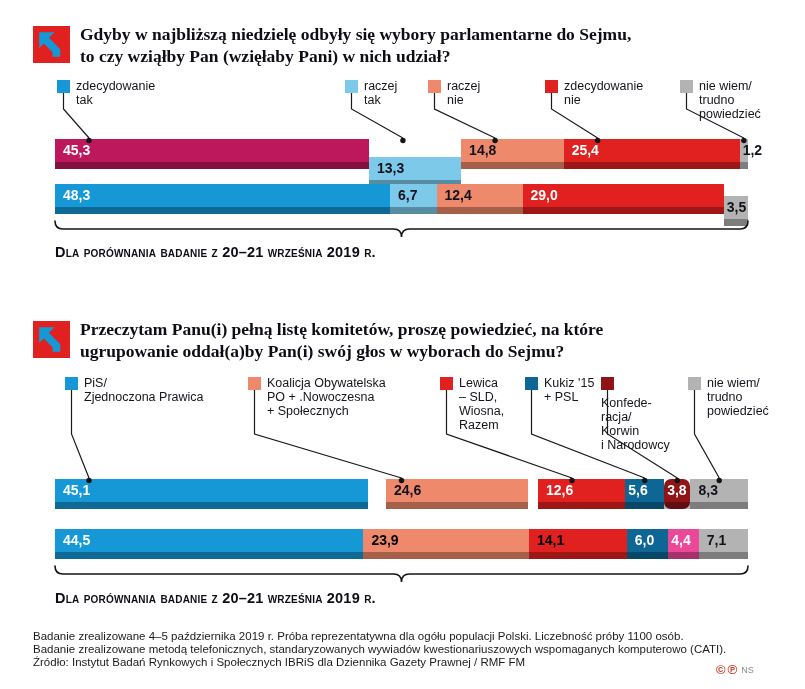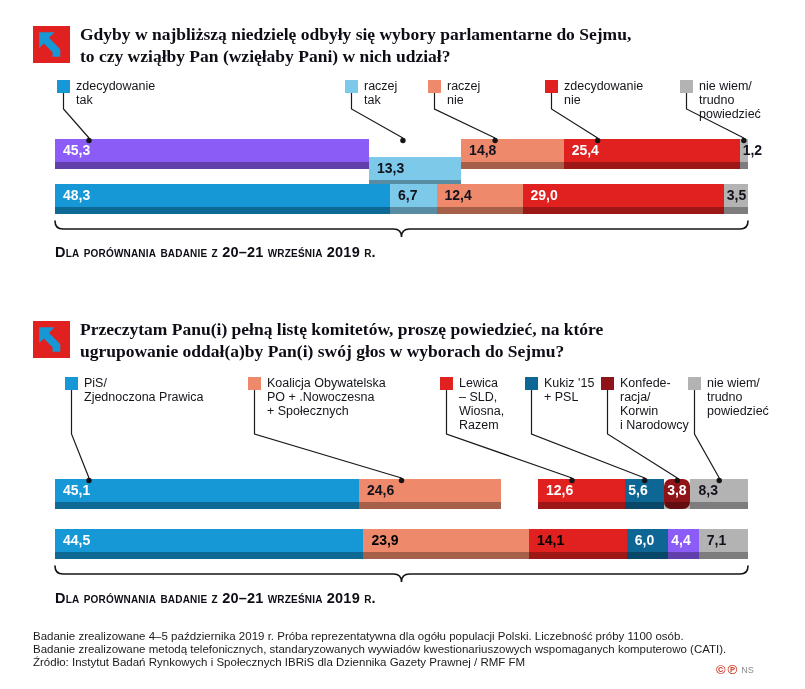--- a/index.html
+++ b/index.html
@@ -75,21 +75,21 @@
           <div class="chip" style="background: rgb(179, 179, 179);"></div>
           <div class="legend-label">
             <div class="">nie wiem/</div>
             <div class="">trudno</div>
             <div class="">powiedzieć</div>
           </div>
         </div>
       </div>
     <div id="bars-0" class="layer">
         <div class="bar-row" style="top: 139px;">
-          <div class="seg" style="left: 0px; width: 313.929px; background: #8b5cf6;">
+          <div class="seg" style="left: 0px; width: 313.929px; background: #be185d;">
             <div class="shade"></div>
             <div class="val" style="left: 8px; color: rgb(255, 255, 255);">45,3</div>
           </div>
           <div class="seg" style="left: 313.929px; width: 92.169px; background: rgb(125, 201, 234); margin-top: 18px;">
             <div class="shade"></div>
             <div class="val" style="left: 8px; color: rgb(18, 18, 28);">13,3</div>
           </div>
           <div class="seg" style="left: 406.098px; width: 102.564px; background: rgb(238, 138, 107);">
             <div class="shade"></div>
             <div class="val" style="left: 8px; color: rgb(18, 18, 28);">14,8</div>
@@ -113,21 +113,21 @@
             <div class="val" style="left: 8px; color: rgb(18, 18, 28);">6,7</div>
           </div>
           <div class="seg" style="left: 381.532px; width: 86.018px; background: rgb(238, 138, 107);">
             <div class="shade"></div>
             <div class="val" style="left: 8px; color: rgb(18, 18, 28);">12,4</div>
           </div>
           <div class="seg" style="left: 467.55px; width: 201.171px; background: rgb(224, 33, 31);">
             <div class="shade"></div>
             <div class="val" style="left: 8px; color: rgb(255, 255, 255);">29,0</div>
           </div>
-          <div class="seg" style="left: 668.721px; width: 24.2793px; background: rgb(179, 179, 179);">
+          <div class="seg" style="left: 668.721px; width: 24.2793px; background: rgb(179, 179, 179); margin-top: 12px;">
             <div class="shade"></div>
             <div class="val" style="left: 3px; color: rgb(18, 18, 28);">3,5</div>
           </div>
         </div>
       </div>
     <div class="caption" style="top:244px">Dla porównania badanie z 20–21 września 2019 r.</div>
   </section>
 
   <section class="layer">
     <div class="qicon" style="top:321px">
@@ -165,21 +165,21 @@
             <div class="">Razem</div>
           </div>
         </div>
         <div class="legend-item" style="left: 525px; top: 376px;">
           <div class="chip" style="background: rgb(14, 102, 149);"></div>
           <div class="legend-label">
             <div class="">Kukiz '15</div>
             <div class="">+ PSL</div>
           </div>
         </div>
-        <div class="legend-item" style="left: 601px; top: 376px;">
+        <div class="legend-item" style="left: 601px; top: 376px; flex-direction: column;">
           <div class="chip" style="background: rgb(142, 20, 24);"></div>
           <div class="legend-label">
             <div class="">Konfede-</div>
             <div class="">racja/</div>
             <div class="">Korwin</div>
             <div class="">i Narodowcy</div>
           </div>
         </div>
         <div class="legend-item" style="left: 688px; top: 376px;">
           <div class="chip" style="background: rgb(179, 179, 179);"></div>
@@ -189,21 +189,21 @@
             <div class="">powiedzieć</div>
           </div>
         </div>
       </div>
     <div id="bars-1" class="layer">
         <div class="bar-row" style="top: 479px;">
           <div class="seg" style="left: 0px; width: 312.543px; background: rgb(21, 152, 213);">
             <div class="shade"></div>
             <div class="val" style="left: 8px; color: rgb(255, 255, 255);">45,1</div>
           </div>
-          <div class="seg" style="left: 304px; width: 142px; background: rgb(238, 138, 107);">
+          <div class="seg" style="left: 331px; width: 142px; background: rgb(238, 138, 107);">
             <div class="shade"></div>
             <div class="val" style="left: 8px; color: rgb(18, 18, 28);">24,6</div>
           </div>
           <div class="seg" style="left: 483.021px; width: 87.318px; background: rgb(224, 33, 31);">
             <div class="shade"></div>
             <div class="val" style="left: 8px; color: rgb(255, 255, 255);">12,6</div>
           </div>
           <div class="seg" style="left: 570.339px; width: 38.808px; background: rgb(14, 102, 149);">
             <div class="shade"></div>
             <div class="val" style="left: 3px; color: rgb(255, 255, 255);">5,6</div>
@@ -227,21 +227,21 @@
             <div class="val" style="left: 8px; color: #000000;">23,9</div>
           </div>
           <div class="seg" style="left: 474.012px; width: 97.713px; background: rgb(224, 33, 31);">
             <div class="shade"></div>
             <div class="val" style="left: 8px; color: #000000;">14,1</div>
           </div>
           <div class="seg" style="left: 571.725px; width: 41.58px; background: rgb(14, 102, 149);">
             <div class="shade"></div>
             <div class="val" style="left: 8px; color: rgb(255, 255, 255);">6,0</div>
           </div>
-          <div class="seg" style="left: 613.305px; width: 49px; background: #8b5cf6;">
+          <div class="seg" style="left: 613.305px; width: 49px; background: #ec4899;">
             <div class="shade"></div>
             <div class="val" style="left: 3px; color: rgb(255, 255, 255);">4,4</div>
           </div>
           <div class="seg" style="left: 643.797px; width: 49.203px; background: rgb(179, 179, 179);">
             <div class="shade"></div>
             <div class="val" style="left: 8px; color: rgb(18, 18, 28);">7,1</div>
           </div>
         </div>
       </div>
     <div class="caption" style="top:590px">Dla porównania badanie z 20–21 września 2019 r.</div>

